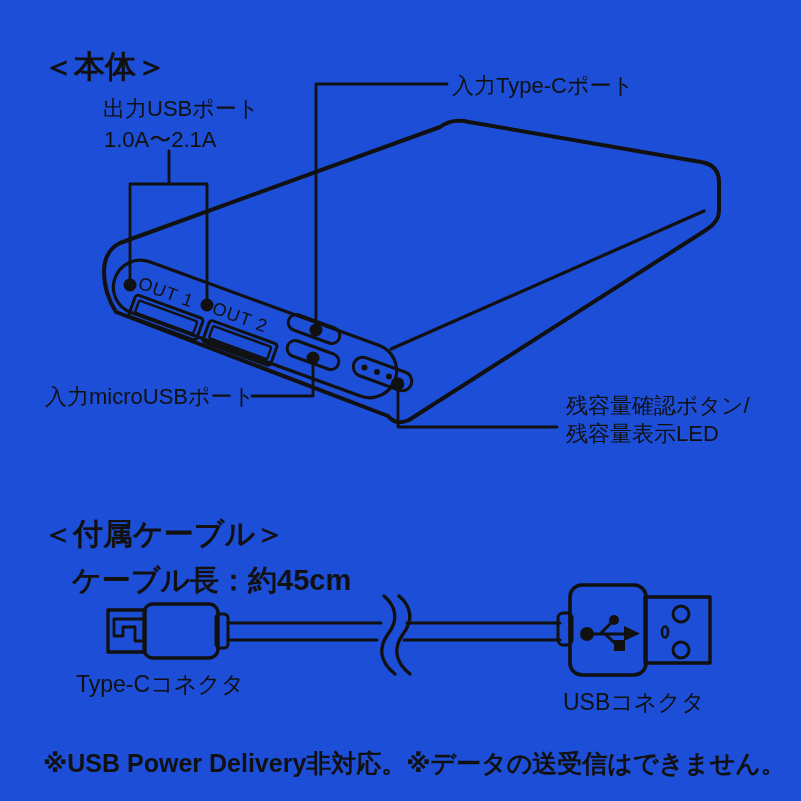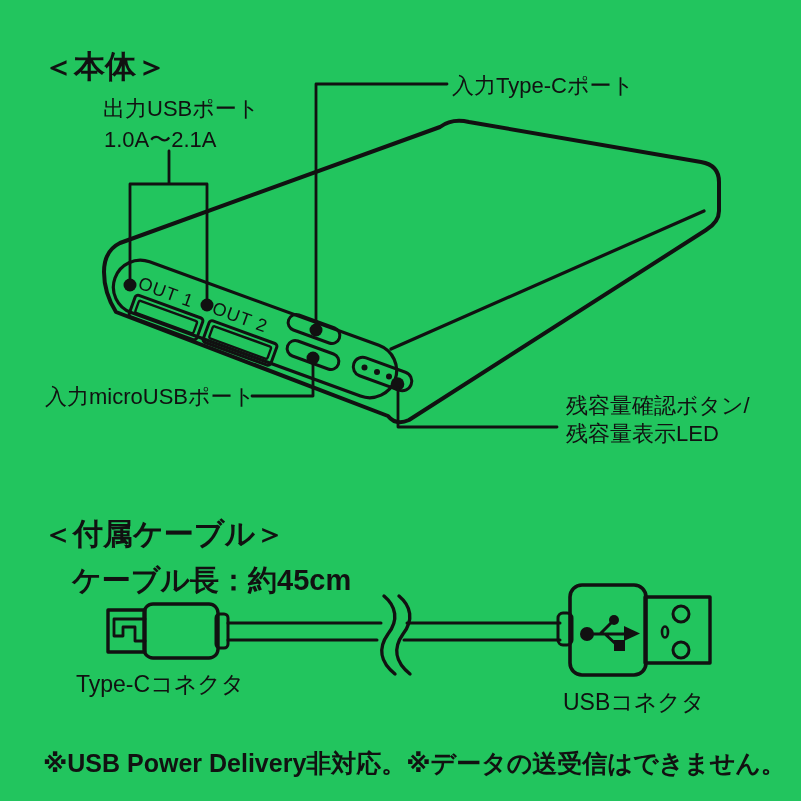--- a/index.html
+++ b/index.html
@@ -1,19 +1,19 @@
 <!DOCTYPE html>
 <html><head>
 <meta charset="utf-8">
 <style>
   html,body{margin:0;padding:0;background:#fff;}
   .canvas{
     position:relative;
     width:801px;height:801px;
-    background:#22c55e;
+    background:#1d4ed8;
     font-family:"Liberation Sans","DejaVu Sans",sans-serif;
     overflow:hidden;
   }
   svg{display:block;}
   .ink-stroke{stroke:#111111;fill:none;stroke-linecap:round;stroke-linejoin:round;}
   .ink-fill{fill:#111111;stroke:none;}
   text{fill:#111111;}
   .h1{font-size:31px;font-weight:bold;}
   .h2{font-size:30px;font-weight:bold;}
   .lbl{font-size:22px;font-weight:500;}

